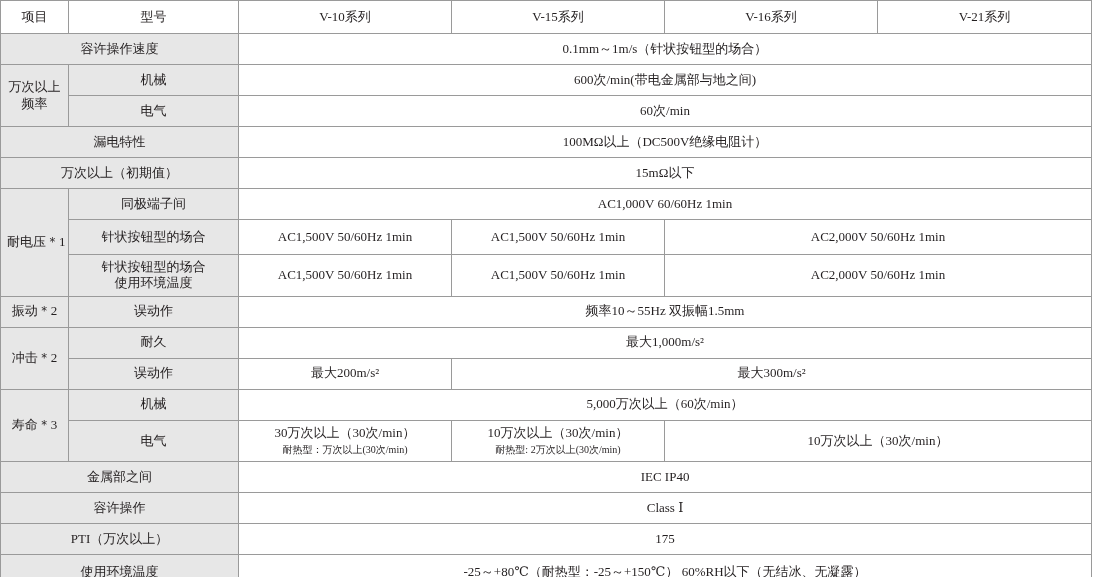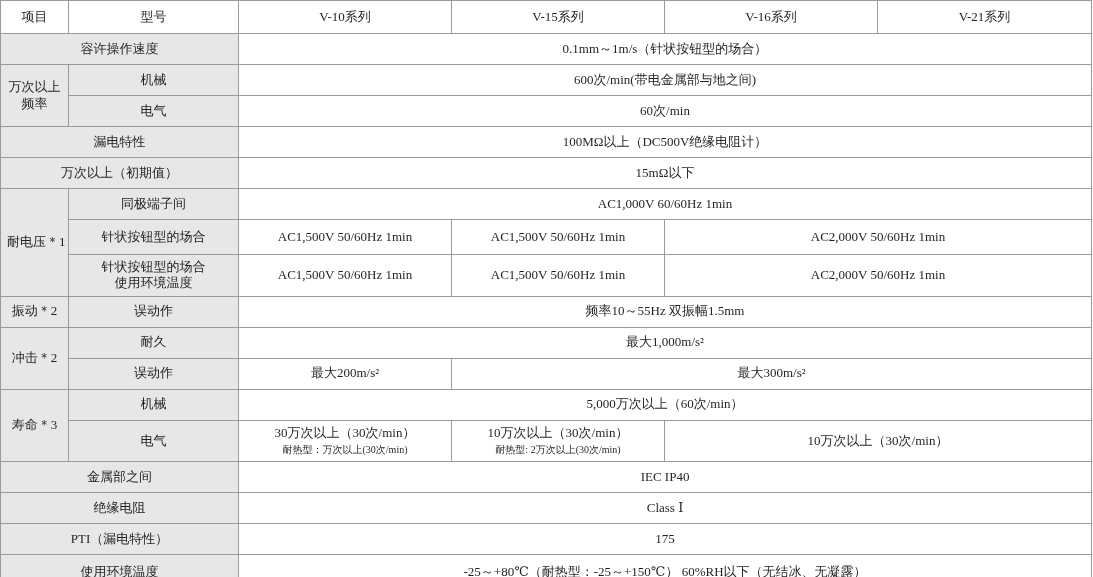--- a/index.html
+++ b/index.html
@@ -170,26 +170,26 @@
       </td>
       <td class="val" colspan="2">10万次以上（30次/min）</td>
     </tr>
 
     <tr class="r-h24">
       <td class="rowlabel" colspan="2">金属部之间</td>
       <td class="val" colspan="4">IEC IP40</td>
     </tr>
 
     <tr class="r-h24">
-      <td class="rowlabel" colspan="2">绝缘电阻</td>
+      <td class="rowlabel" colspan="2">容许操作</td>
       <td class="val" colspan="4">Class Ⅰ</td>
     </tr>
 
     <tr class="r-h24">
-      <td class="rowlabel" colspan="2">PTI（漏电特性）</td>
+      <td class="rowlabel" colspan="2">PTI（万次以上）</td>
       <td class="val" colspan="4">175</td>
     </tr>
 
     <tr class="r-h26">
       <td class="rowlabel" colspan="2">使用环境温度</td>
       <td class="val" colspan="4">-25～+80℃（耐热型：-25～+150℃） 60%RH以下（无结冰、无凝露）</td>
     </tr>
 
   </tbody>
 </table>

